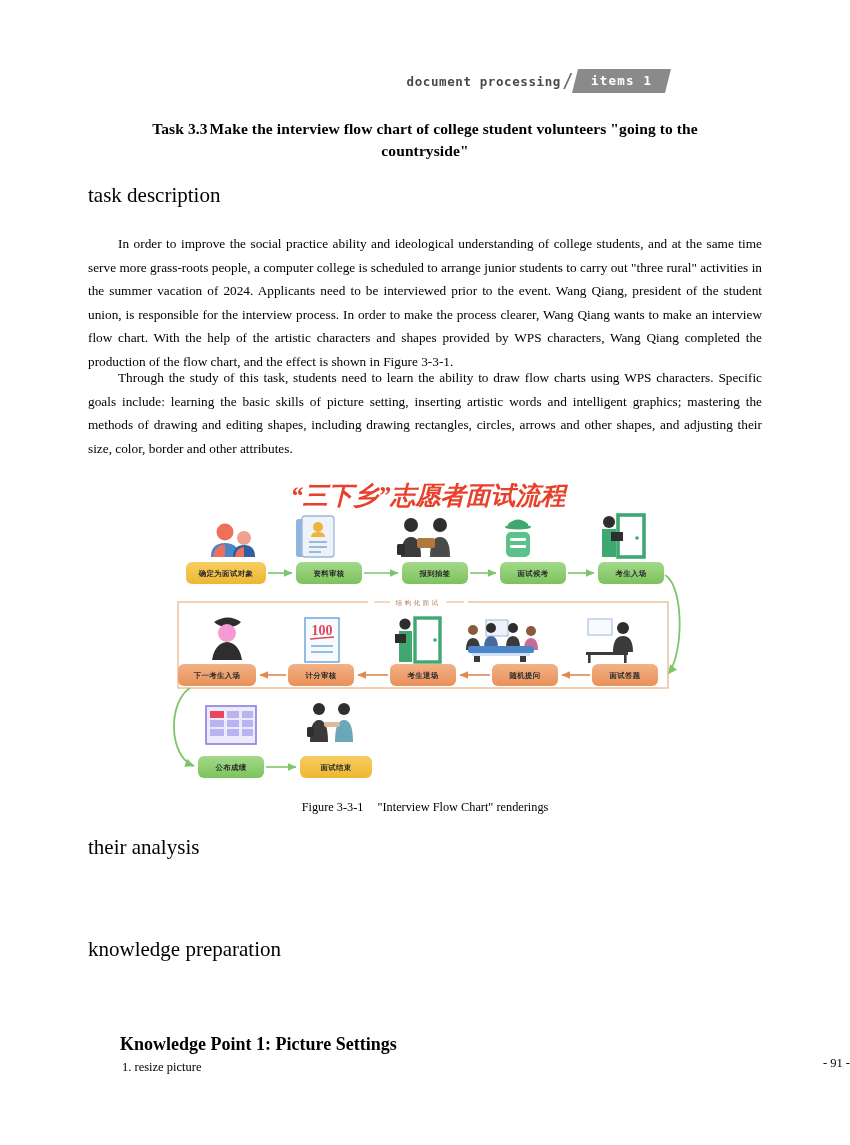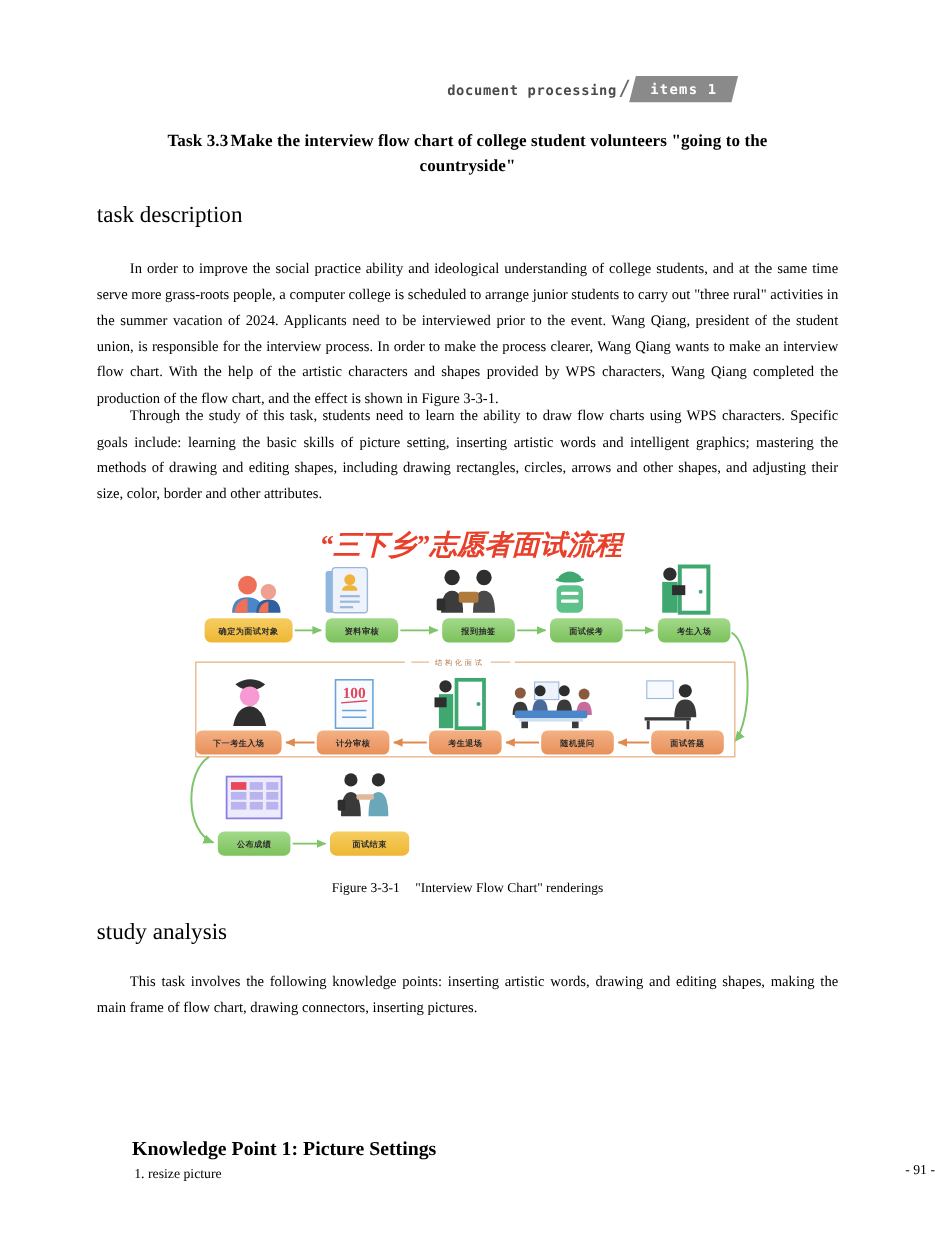--- a/index.html
+++ b/index.html
@@ -408,21 +408,21 @@
         <rect x="132" y="278" width="72" height="22" rx="6" fill="url(#gYellow)"></rect>
         <text class="node-label" x="168" y="290">面试结束</text>
       </g>
     </svg>
   </div>
 
   <div class="fig-caption">
     <span>Figure 3-3-1</span><span class="gap"></span><span>"Interview Flow Chart" renderings</span>
   </div>
 
-  <div class="h1 h1-analysis">study analysis</div>
-  <div class="para p3"><span class="ind"></span><span>This task involves the following knowledge points: inserting artistic words, drawing and editing shapes, making the main frame of flow chart, drawing connectors, inserting pictures.</span></div>
-
+  <div class="h1 h1-analysis">their analysis</div>
+
+  <div class="h1 h1-prep">knowledge preparation</div>
   <div class="h2">Knowledge Point 1: Picture Settings</div>
   <div class="minor">1. resize picture</div>
 
   <div class="page-num">- 91 -</div>
 
 </div>
 
 </body></html>

